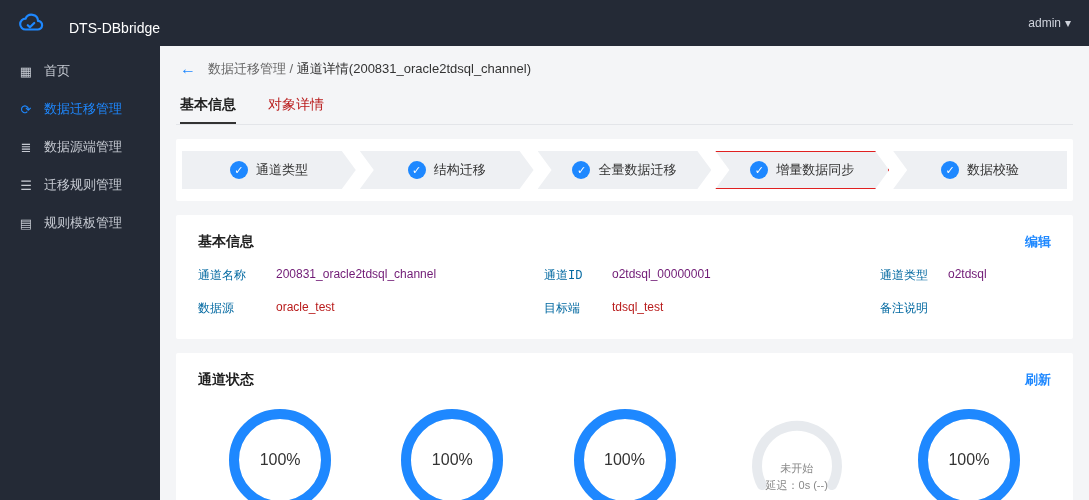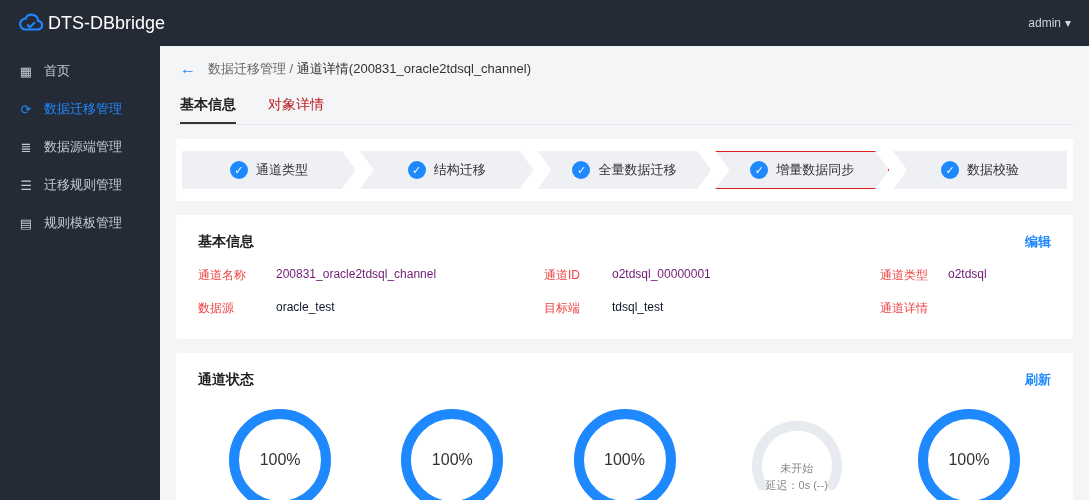--- a/index.html
+++ b/index.html
@@ -1,19 +1,19 @@
 <!DOCTYPE html>
 <html><head>
 <meta charset="utf-8">
 <style>
 * { margin: 0; padding: 0; box-sizing: border-box; font-family: -apple-system, "Helvetica Neue", Arial, "PingFang SC", "Microsoft YaHei", sans-serif; }
 body { background: #f0f2f5; color: #333; font-size: 13px; }
 .root { display: flex; flex-direction: column; height: 500px; width: 1089px; }
 .topbar { height: 46px; background: #242a36; color: #fff; display: flex; align-items: center; padding: 0 18px; justify-content: space-between; }
-.brand { display: flex; align-items: center; gap: 4px; font-size: 18px; font-weight: 400; }
+.brand { display: flex; align-items: flex-end; gap: 25px; font-size: 14px; font-weight: 400; }
 .brand-icon svg { display: block; }
 .user { font-size: 12px; color: #cfd3dc; display: flex; align-items: center; gap: 4px; text-align: center; }
 .body { flex: 1; display: flex; min-height: 0; }
 .sidebar { width: 160px; background: #242a36; color: #c6cad2; padding-top: 6px; }
 .nav-item { height: 38px; display: flex; align-items: center; gap: 10px; padding: 0 18px; font-size: 13px; cursor: pointer; }
 .nav-item.active { color: #1e88ff; }
 .nav-icon { width: 16px; display: inline-flex; justify-content: center; }
 .main { flex: 1; background: #f4f5f7; overflow: auto; padding: 14px 16px 20px 16px; }
 .bc-row { display: flex; align-items: center; gap: 12px; margin-bottom: 10px; padding-left: 4px; }
 .back-arrow { color: #1e88ff; font-size: 16px; cursor: pointer; }
@@ -27,23 +27,23 @@
 .step { flex: 1; height: 38px; background: #eef0f3; display: flex; align-items: center; justify-content: center; gap: 8px; position: relative; clip-path: polygon(0 0, calc(100% - 14px) 0, 100% 50%, calc(100% - 14px) 100%, 0 100%, 14px 50%); margin-right: 4px; font-size: 13px; }
 .step:first-child { clip-path: polygon(0 0, calc(100% - 14px) 0, 100% 50%, calc(100% - 14px) 100%, 0 100%); }
 .step:last-child { clip-path: polygon(0 0, 100% 0, 100% 100%, 0 100%, 14px 50%); margin-right: 0; }
 .step-check { width: 18px; height: 18px; border-radius: 50%; background: #1e88ff; color: #fff; display: inline-flex; align-items: center; justify-content: center; font-size: 11px; }
 .step.highlight { outline: 2px solid #e02020; outline-offset: -1px; }
 .card { background: #fff; border-radius: 2px; padding: 18px 22px 22px 22px; margin-bottom: 14px; }
 .card-head { display: flex; justify-content: space-between; align-items: center; margin-bottom: 16px; }
 .card-title { font-size: 14px; font-weight: 600; color: #222; }
 .card-link { color: #1e88ff; font-size: 13px; cursor: pointer; font-weight: bold; }
 .info-grid { display: grid; grid-template-columns: 70px 260px 60px 260px 60px 1fr; row-gap: 16px; column-gap: 8px; font-size: 12px; }
-.info-label { color: #ef4444; }
+.info-label { color: #0369a1; font-family: Liberation Mono, monospace; }
 .info-value { color: #701a75; }
-.info-link { color: #0f172a; }
+.info-link { color: #b91c1c; }
 .status-row { display: flex; justify-content: space-between; gap: 8px; }
 .status-item { flex: 1; display: flex; flex-direction: column; align-items: center; gap: 18px; }
 .ring { position: relative; width: 110px; height: 110px; }
 .ring svg { transform: rotate(-90deg); }
 .ring-label { position: absolute; inset: 0; display: flex; align-items: center; justify-content: center; font-size: 16px; color: #333; }
 .gauge-label { position: absolute; inset: 0; display: flex; flex-direction: column; align-items: center; justify-content: flex-end; font-size: 11px; color: #888; padding-bottom: 22px; line-height: 1.5; }
 </style>
 </head>
 <body>
 
@@ -136,21 +136,21 @@
           <div class="info-value">200831_oracle2tdsql_channel</div>
           <div class="info-label">通道ID</div>
           <div class="info-value">o2tdsql_00000001</div>
           <div class="info-label">通道类型</div>
           <div class="info-value">o2tdsql</div>
 
           <div class="info-label">数据源</div>
           <div class="info-value info-link">oracle_test</div>
           <div class="info-label">目标端</div>
           <div class="info-value info-link">tdsql_test</div>
-          <div class="info-label">通道详情</div>
+          <div class="info-label">备注说明</div>
           <div class="info-value"></div>
         </div>
       </div>
 
       <div class="card">
         <div class="card-head">
           <div class="card-title">通道状态</div>
           <div class="card-link">刷新</div>
         </div>
         <div class="status-row">

